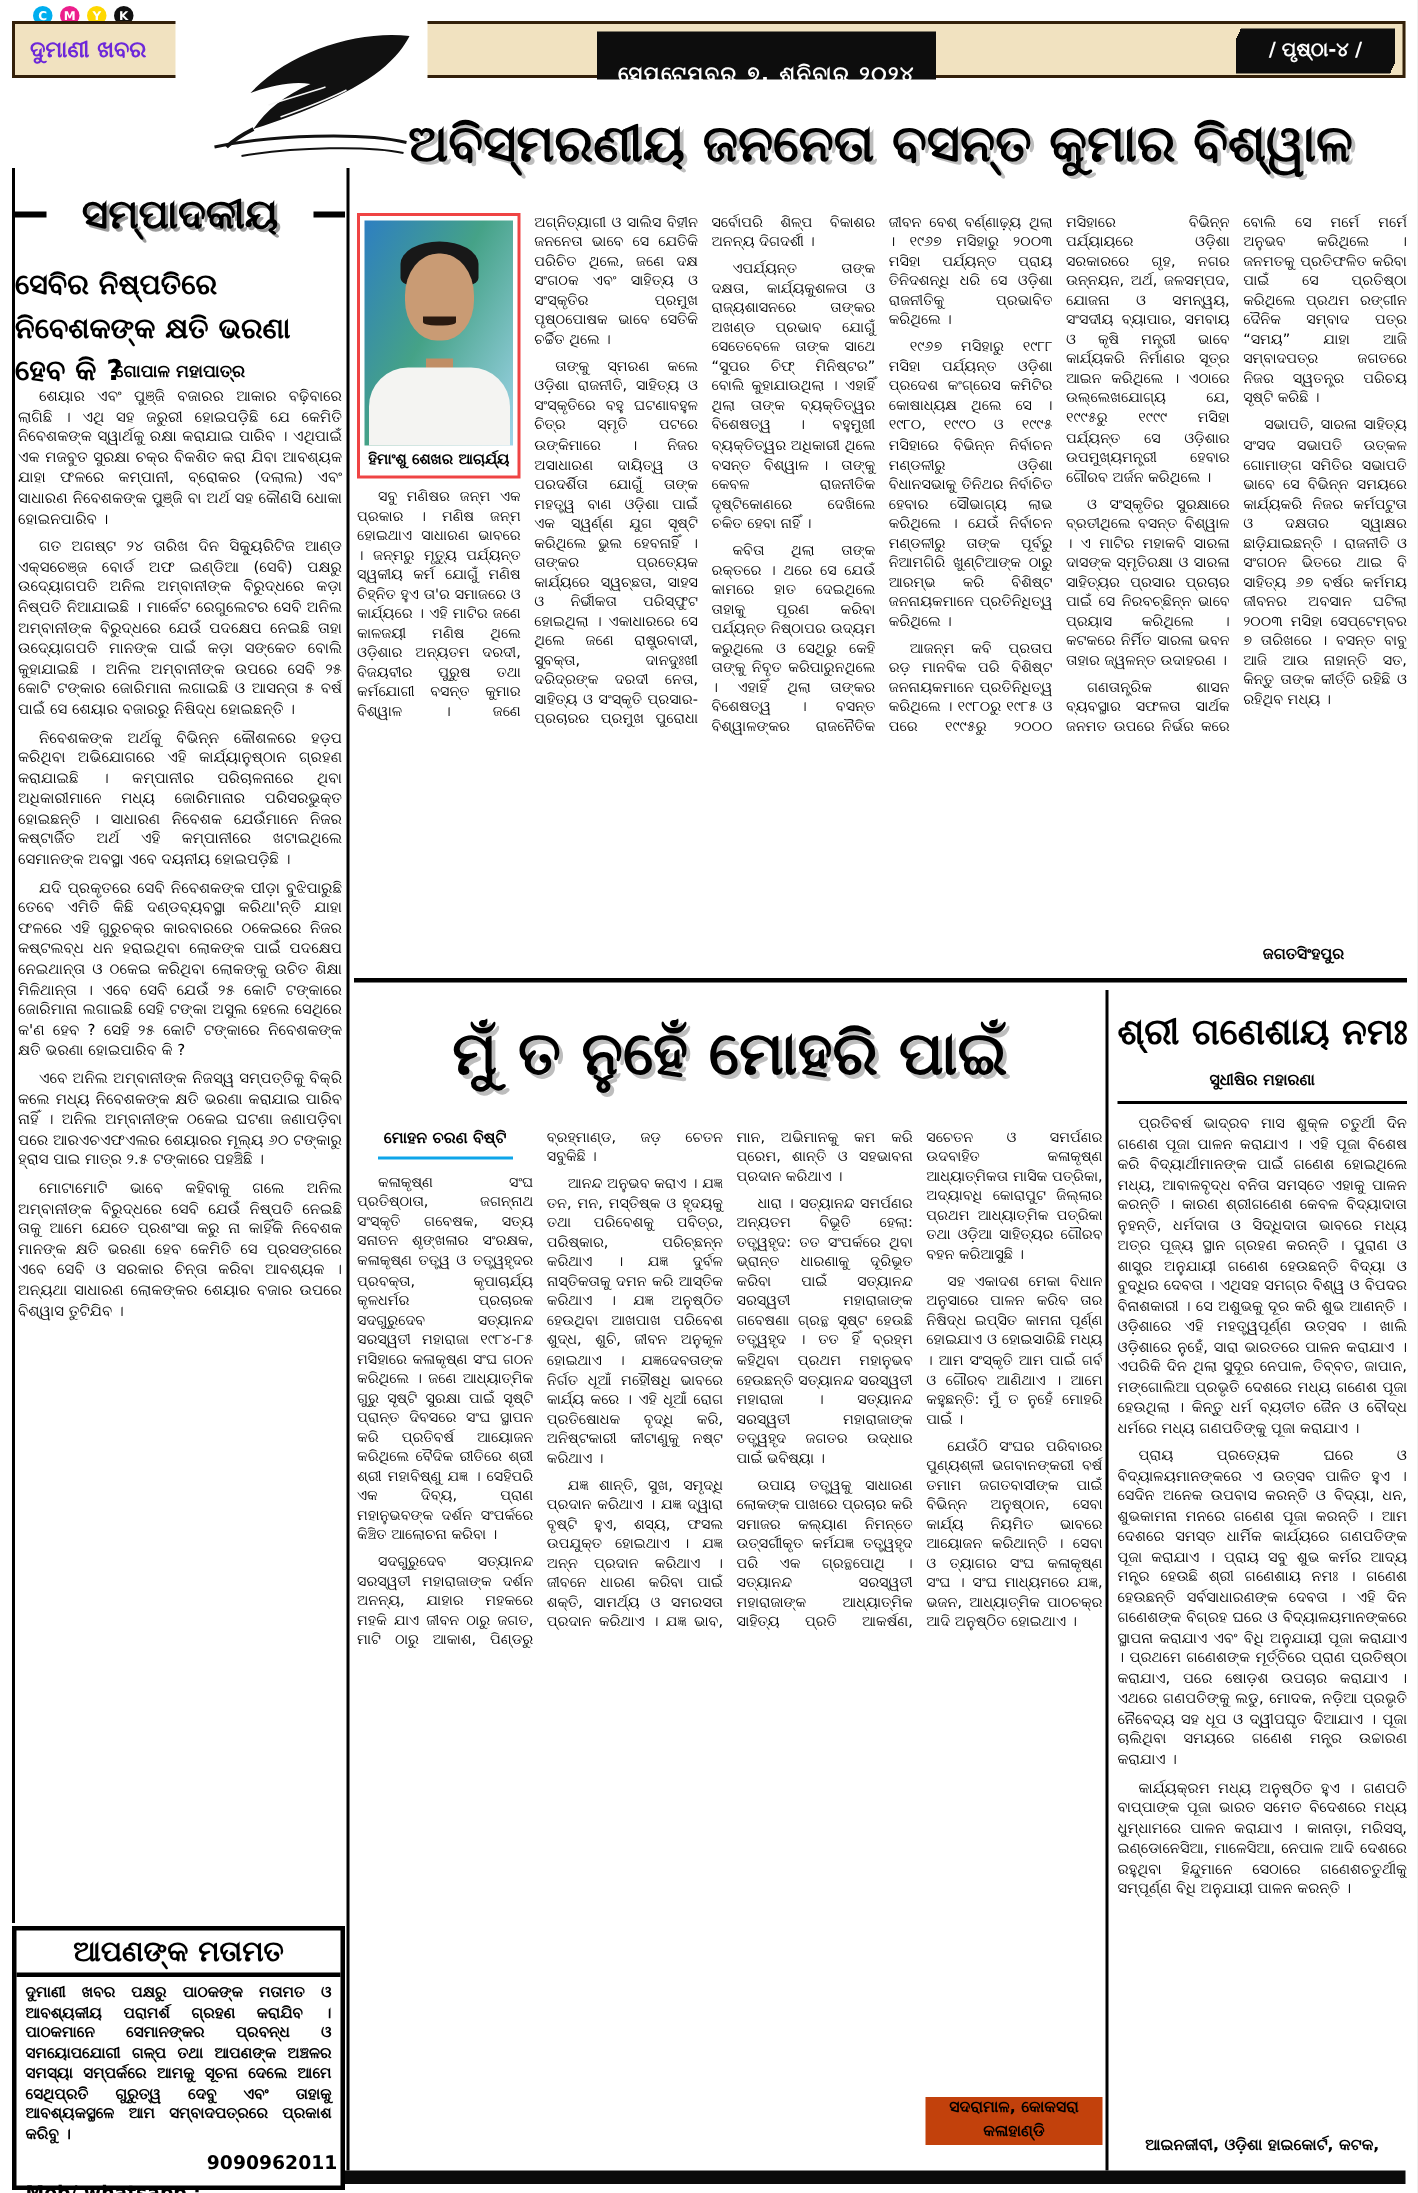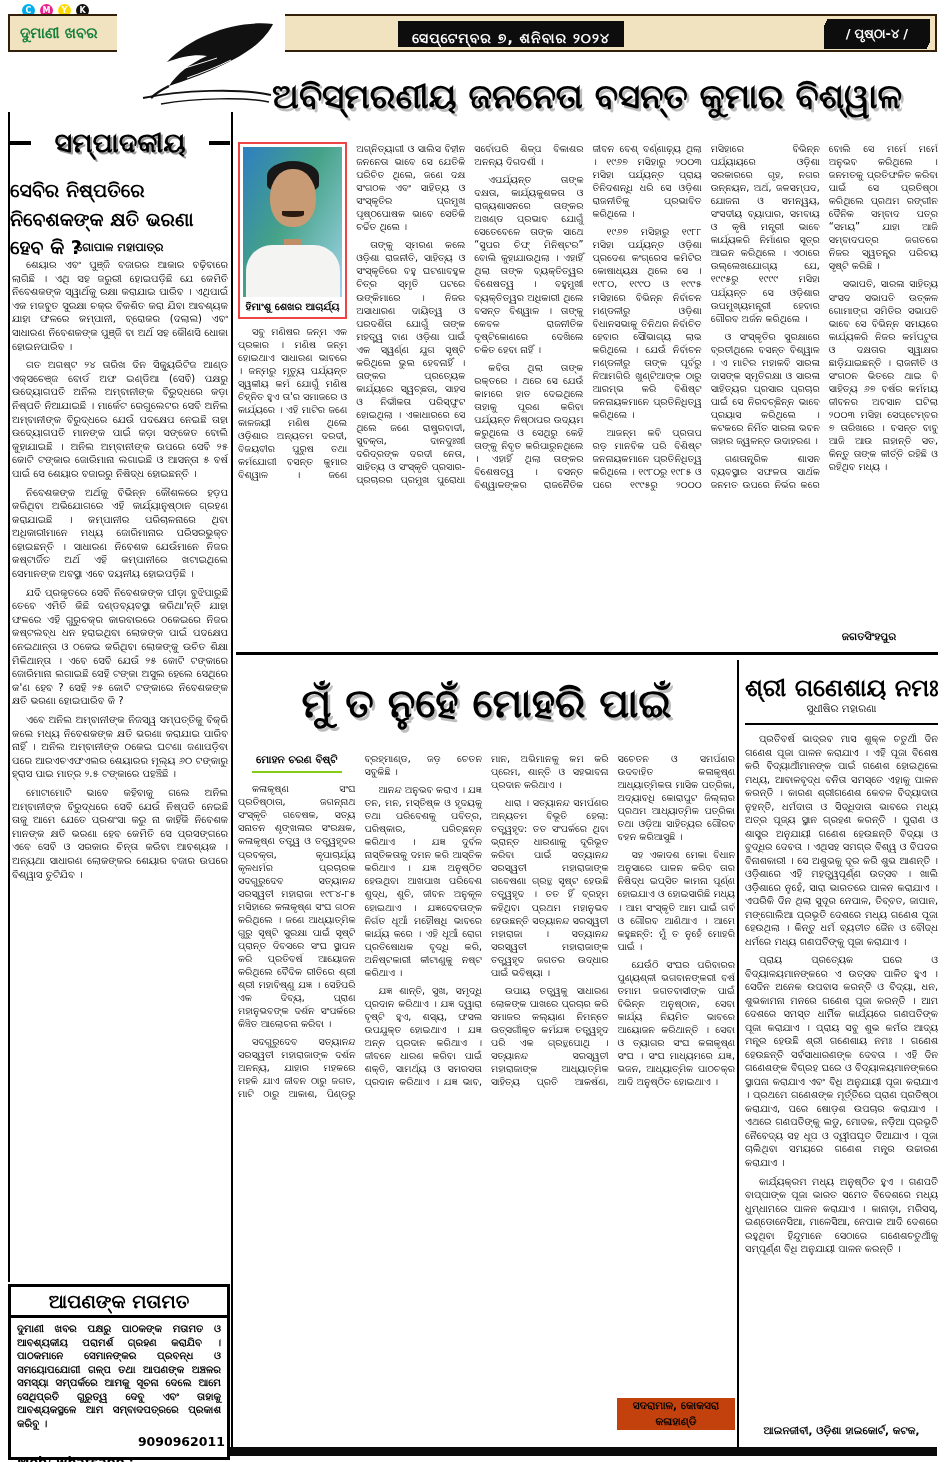--- a/index.html
+++ b/index.html
@@ -10,22 +10,22 @@
   
   .cmyk { position:absolute; left:22px; top:4px; display:flex; gap:5px; }
   .cmyk .dot { width:13px; height:13px; border-radius:50%; font-size:8px; font-weight:bold; color:#fff; display:flex; align-items:center; justify-content:center; }
   .dot-c { background:#00aeef; }
   .dot-m { background:#ec1e8c; }
   .dot-y { background:#ffd800; color:#d0187f; }
   .dot-k { background:#111; }
 
   
   .banner { position:absolute; left:8px; top:14px; width:929px; height:38px; background:#f1e2c0; border:2px solid #33200a; }
-  .paper-name { position:absolute; left:10px; top:8px; font-size:15px; font-weight:bold; color:#15803d;text-align:right; }
-  .date-box { position:absolute; left:388px; top:5px; height:26px; line-height:26px; padding:4px 14px; background:#0d0d0d; color:#fff; font-size:14px; font-weight:bold; letter-spacing:1px; }
+  .paper-name { position:absolute; left:10px; top:8px; font-size:15px; font-weight:bold; color:#6d28d9;text-align:right; }
+  .date-box { position:absolute; left:388px; top:5px; height:26px; line-height:26px; padding:16px 14px; background:#0d0d0d; color:#fff; font-size:14px; font-weight:bold; letter-spacing:1px; }
   .page-box { position:absolute; right:5px; top:3px; height:30px; line-height:30px; padding:0 18px; color:#fff; font-size:13px; font-weight:bold;
     background:linear-gradient(115deg,#f1e2c0 0 3px,#0d0d0d 3px calc(100% - 3px),#f1e2c0 calc(100% - 3px));
   }
   .page-box .slash { color:#fff; font-weight:bold; padding:0 4px; }
 
   
   .logo { position:absolute; left:117px; top:14px; width:168px; height:98px; background:#fff; display:flex; align-items:center; justify-content:center; }
 
   
   .vrule-left   { position:absolute; left:8px;   top:112px; width:2px; height:1170px; background:#000; }
@@ -60,27 +60,27 @@
   .p-head  { position:absolute; left:50%; top:22px; transform:translateX(-50%); width:46px; height:58px; background:#c99b74; border-radius:48% 48% 46% 46%; }
   .p-mst   { position:absolute; left:50%; top:64px; transform:translateX(-50%); width:22px; height:6px; background:#2a1a10; border-radius:0 0 40% 40%; }
   .p-shirt { position:absolute; left:50%; bottom:-4px; transform:translateX(-50%); width:94px; height:56px; background:#f4f4f2; border-radius:26px 26px 0 0; }
   .p-neck  { position:absolute; left:50%; bottom:44px; transform:translateX(-50%); width:18px; height:14px; background:#c08e66; }
   .photo-cap { text-align:center; font-size:10px; font-weight:bold; padding-top:3px; }
   .a1-sig { position:absolute; left:806px; top:630px; width:126px; text-align:center; font-size:10.5px; font-weight:bold; background:#fff; }
 
   
   .a2-headline { position:absolute; left:238px; top:660px; width:497px; height:88px; text-align:center; font-size:40px; font-weight:bold; line-height:86px; white-space:nowrap; overflow:hidden; text-shadow:2.5px 2.5px 0 #bdbdbd; }
   .article2 { position:absolute; left:238px; top:752px; width:497px; height:700px; column-count:4; column-gap:9px; font-size:9.6px; line-height:1.36; text-align:justify; overflow:hidden; }
-  .col-byline { font-weight:bold; text-align:center; font-size:10.5px; padding-bottom:5px; border-bottom:2px solid #84cc16; margin:0 14px 9px 14px; break-inside:avoid; }
+  .col-byline { font-weight:bold; text-align:center; font-size:10.5px; padding-bottom:5px; border-bottom:2px solid #0ea5e9; margin:0 14px 9px 14px; break-inside:avoid; }
   .a2-sig { position:absolute; left:617px; top:1398px; width:118px; text-align:center; font-size:10.5px; font-weight:bold; background:#c2410c; line-height:1.5; }
 
   
   .article3 { position:absolute; left:745px; top:660px; width:193px; }
   .a3-headline { text-align:center; font-size:24px; font-weight:bold; white-space:nowrap; overflow:hidden; padding-top:14px; }
-  .a3-byline { text-align:center; font-size:10.5px; font-weight:normal; }
+  .a3-byline { text-align:center; font-size:10.5px; font-weight:bold; margin-top:12px; }
   .a3-rule { height:2px; background:#000; margin:8px 0 7px 0; }
   .a3-body { height:608px; overflow:hidden; font-size:9.8px; line-height:1.38; text-align:justify; }
   .a3-sig { position:absolute; left:745px; top:1424px; width:193px; text-align:center; font-size:10.5px; font-weight:bold; background:#fff; }
 </style>
 </head>
 <body>
 
 <div class="page">
 
   <div class="cmyk">

